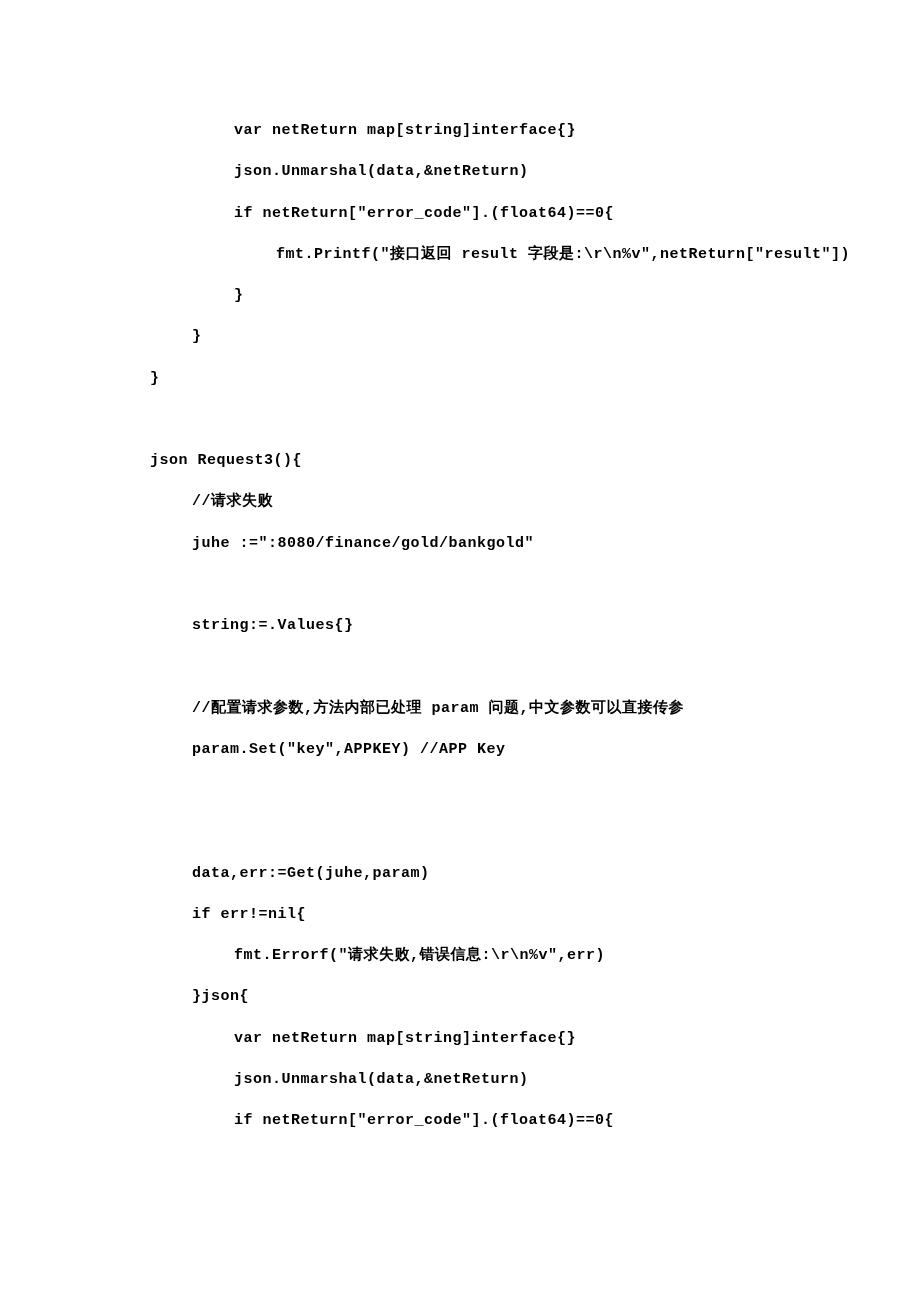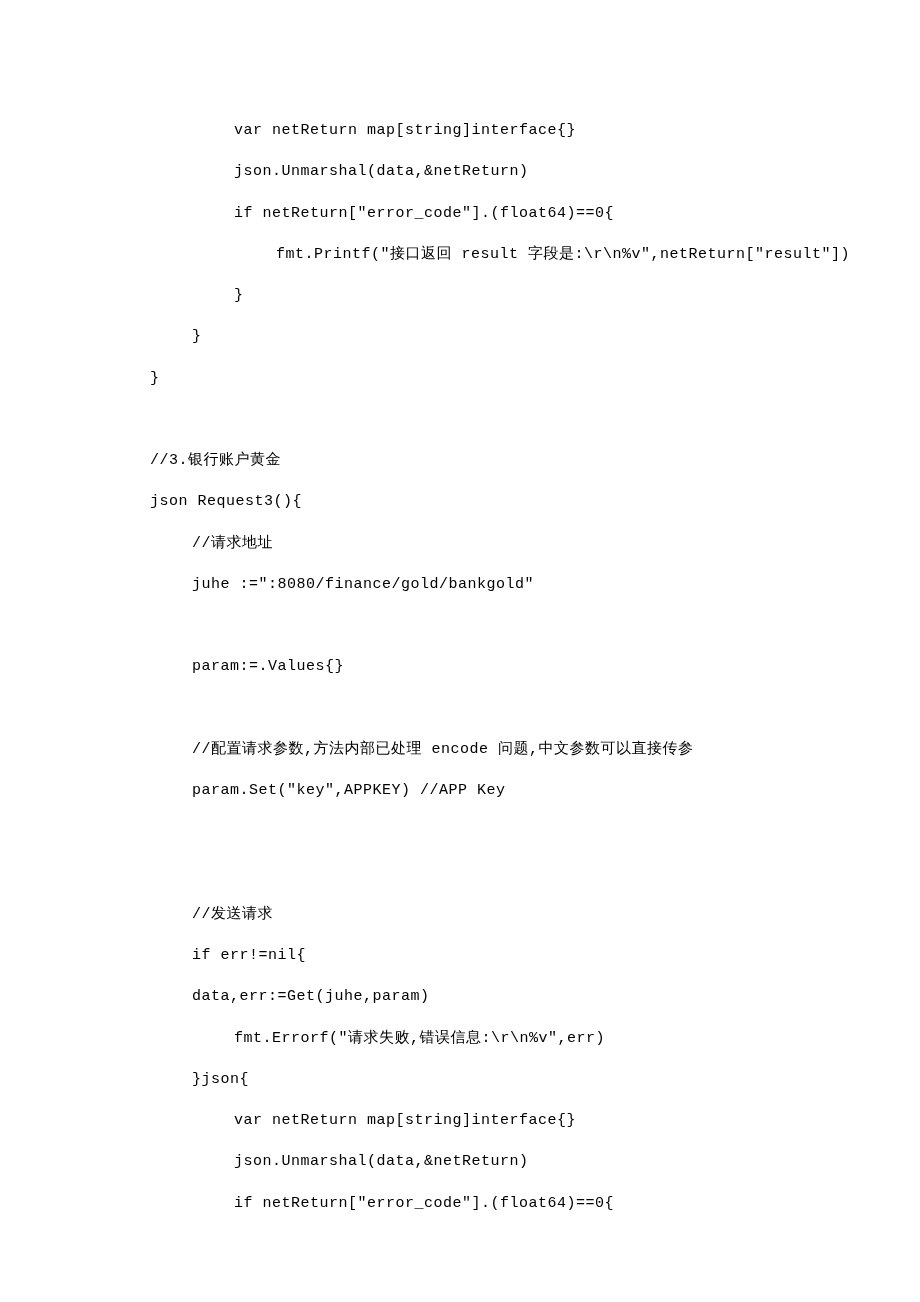--- a/index.html
+++ b/index.html
@@ -1,18 +1,19 @@
 <!DOCTYPE html>
 <html><head>
   <meta charset="utf-8">
   <style>
     * {
       margin: 0;
       padding: 0;
       box-sizing: border-box;
+      font-weight: bold;
     }
     body {
       background: #ffffff;
       font-family: "Courier New", "SimSun", monospace;
       font-size: 15px;
       line-height: 2.75;
       color: #000000;
       width: 920px;
       height: 1302px;
       padding: 110px 150px 60px 150px;
@@ -35,32 +36,30 @@
 
 <div id="code-container">
     <div class="code-line indent-3">var netReturn map[string]interface{}</div>
     <div class="code-line indent-3">json.Unmarshal(data,&amp;netReturn)</div>
     <div class="code-line indent-3">if netReturn["error_code"].(float64)==0{</div>
     <div class="code-line indent-4">fmt.Printf("接口返回 result 字段是:\r\n%v",netReturn["result"])</div>
     <div class="code-line indent-3">}</div>
     <div class="code-line indent-2">}</div>
     <div class="code-line indent-1">}</div>
     <div class="blank-line"></div>
-    <div class="code-line indent-1">//3.银行账户黄金</div>
     <div class="code-line indent-1">json Request3(){</div>
-    <div class="code-line indent-2">//请求地址</div>
+    <div class="code-line indent-2">//请求失败</div>
     <div class="code-line indent-2">juhe :=":8080/finance/gold/bankgold"</div>
     <div class="blank-line"></div>
-    <div class="code-line indent-2">param:=.Values{}</div>
+    <div class="code-line indent-2">string:=.Values{}</div>
     <div class="blank-line"></div>
-    <div class="code-line indent-2">//配置请求参数,方法内部已处理 encode 问题,中文参数可以直接传参</div>
+    <div class="code-line indent-2">//配置请求参数,方法内部已处理 param 问题,中文参数可以直接传参</div>
     <div class="code-line indent-2">param.Set("key",APPKEY) //APP Key</div>
     <div class="blank-line"></div>
     <div class="blank-line"></div>
-    <div class="code-line indent-2">//发送请求</div>
+    <div class="code-line indent-2">data,err:=Get(juhe,param)</div>
     <div class="code-line indent-2">if err!=nil{</div>
-    <div class="code-line indent-2">data,err:=Get(juhe,param)</div>
     <div class="code-line indent-3">fmt.Errorf("请求失败,错误信息:\r\n%v",err)</div>
     <div class="code-line indent-2">}json{</div>
     <div class="code-line indent-3">var netReturn map[string]interface{}</div>
     <div class="code-line indent-3">json.Unmarshal(data,&amp;netReturn)</div>
     <div class="code-line indent-3">if netReturn["error_code"].(float64)==0{</div>
   </div>
 
 </body></html>

